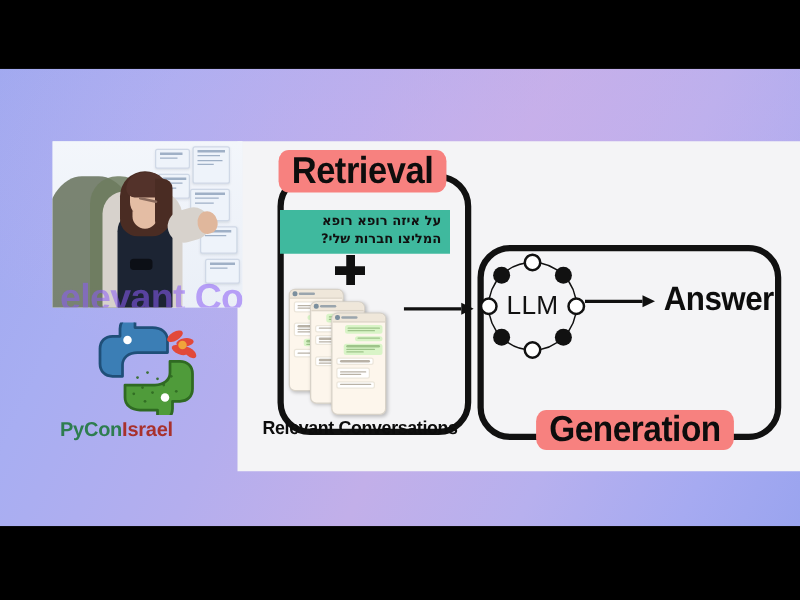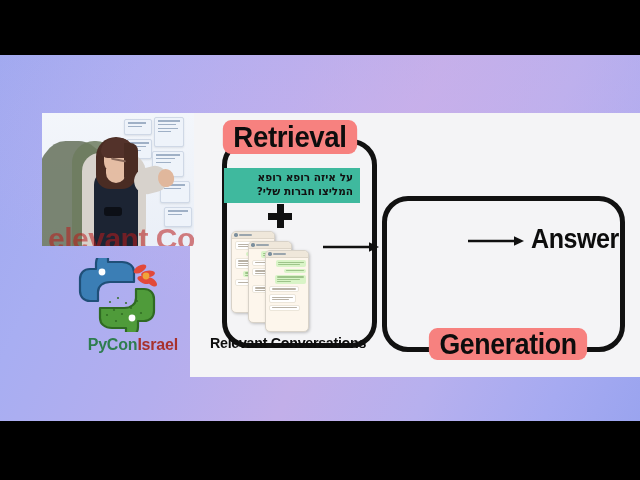--- a/index.html
+++ b/index.html
@@ -326,21 +326,21 @@
     margin: 2.4px 3px 0 3px;
     background: #9fb0c6;
   }
   #speaker-inset .big-text {
     position: absolute;
     left: 6px;
     bottom: -10px;
     font-family: "Liberation Sans Narrow", "Liberation Sans", sans-serif;
     font-size: 30px;
     font-weight: 700;
-    color: #b91c1c;
+    color: #8b5cf6;
     opacity: 0.55;
     white-space: nowrap;
     letter-spacing: -0.5px;
   }
   
   .person { position: absolute; }
   .p-shadow {
     left: 30px; top: 28px;
     width: 46px; height: 105px;
     background: #6d7b5e;
@@ -431,21 +431,21 @@
     left: 26px;
     top: 0;
     width: 86px;
     height: 74px;
   }
   #logo-text {
     position: absolute;
     left: 0;
     top: 78px;
     width: 130px;
-    text-align: right;
+    text-align: left;
     font-family: "Liberation Sans", sans-serif;
     font-size: 16px;
     font-weight: 700;
     letter-spacing: -0.2px;
     white-space: nowrap;
   }
   #logo-text .py  { color: #2e7d4f; }
   #logo-text .isr { color: #a8312c; }
 </style>
 </head>
@@ -554,20 +554,42 @@
   <svg class="arrow" id="arrow-to-llm" viewBox="0 0 56 12">
     <line x1="0" y1="6" x2="46" y2="6" stroke="#101010" stroke-width="2.6"></line>
     <polygon points="46,1.2 56,6 46,10.8" fill="#101010"></polygon>
   </svg>
 
   <svg class="arrow" id="arrow-to-ans" viewBox="0 0 56 12">
     <line x1="0" y1="6" x2="46" y2="6" stroke="#101010" stroke-width="2.6"></line>
     <polygon points="46,1.2 56,6 46,10.8" fill="#101010"></polygon>
   </svg>
 
+  <div id="llm-node">
+    <svg viewBox="0 0 92 98" width="92" height="98">
+      <circle cx="46" cy="49" r="35" fill="none" stroke="#111111" stroke-width="1.2"></circle>
+
+      <circle cx="46" cy="14" r="6.2" fill="#ffffff" stroke="#111111" stroke-width="2"></circle>
+
+      <circle cx="70.7" cy="24.2" r="6.8" fill="#111111"></circle>
+
+      <circle cx="81" cy="49" r="6.2" fill="#ffffff" stroke="#111111" stroke-width="2"></circle>
+
+      <circle cx="70.7" cy="73.8" r="6.8" fill="#111111"></circle>
+
+      <circle cx="46" cy="84" r="6.2" fill="#ffffff" stroke="#111111" stroke-width="2"></circle>
+
+      <circle cx="21.3" cy="73.8" r="6.8" fill="#111111"></circle>
+
+      <circle cx="11" cy="49" r="6.2" fill="#ffffff" stroke="#111111" stroke-width="2"></circle>
+
+      <circle cx="21.3" cy="24.2" r="6.8" fill="#111111"></circle>
+    </svg>
+    <div id="llm-label">LLM</div>
+  </div>
 
   <div id="answer-text">Answer</div>
 
   <div id="relevant-label">Relevant Conversations</div>
 
   <div class="badge" id="badge-retrieval">Retrieval</div>
   <div class="badge" id="badge-generation">Generation</div>
 
   <div id="speaker-inset">
     <div class="board"></div>

